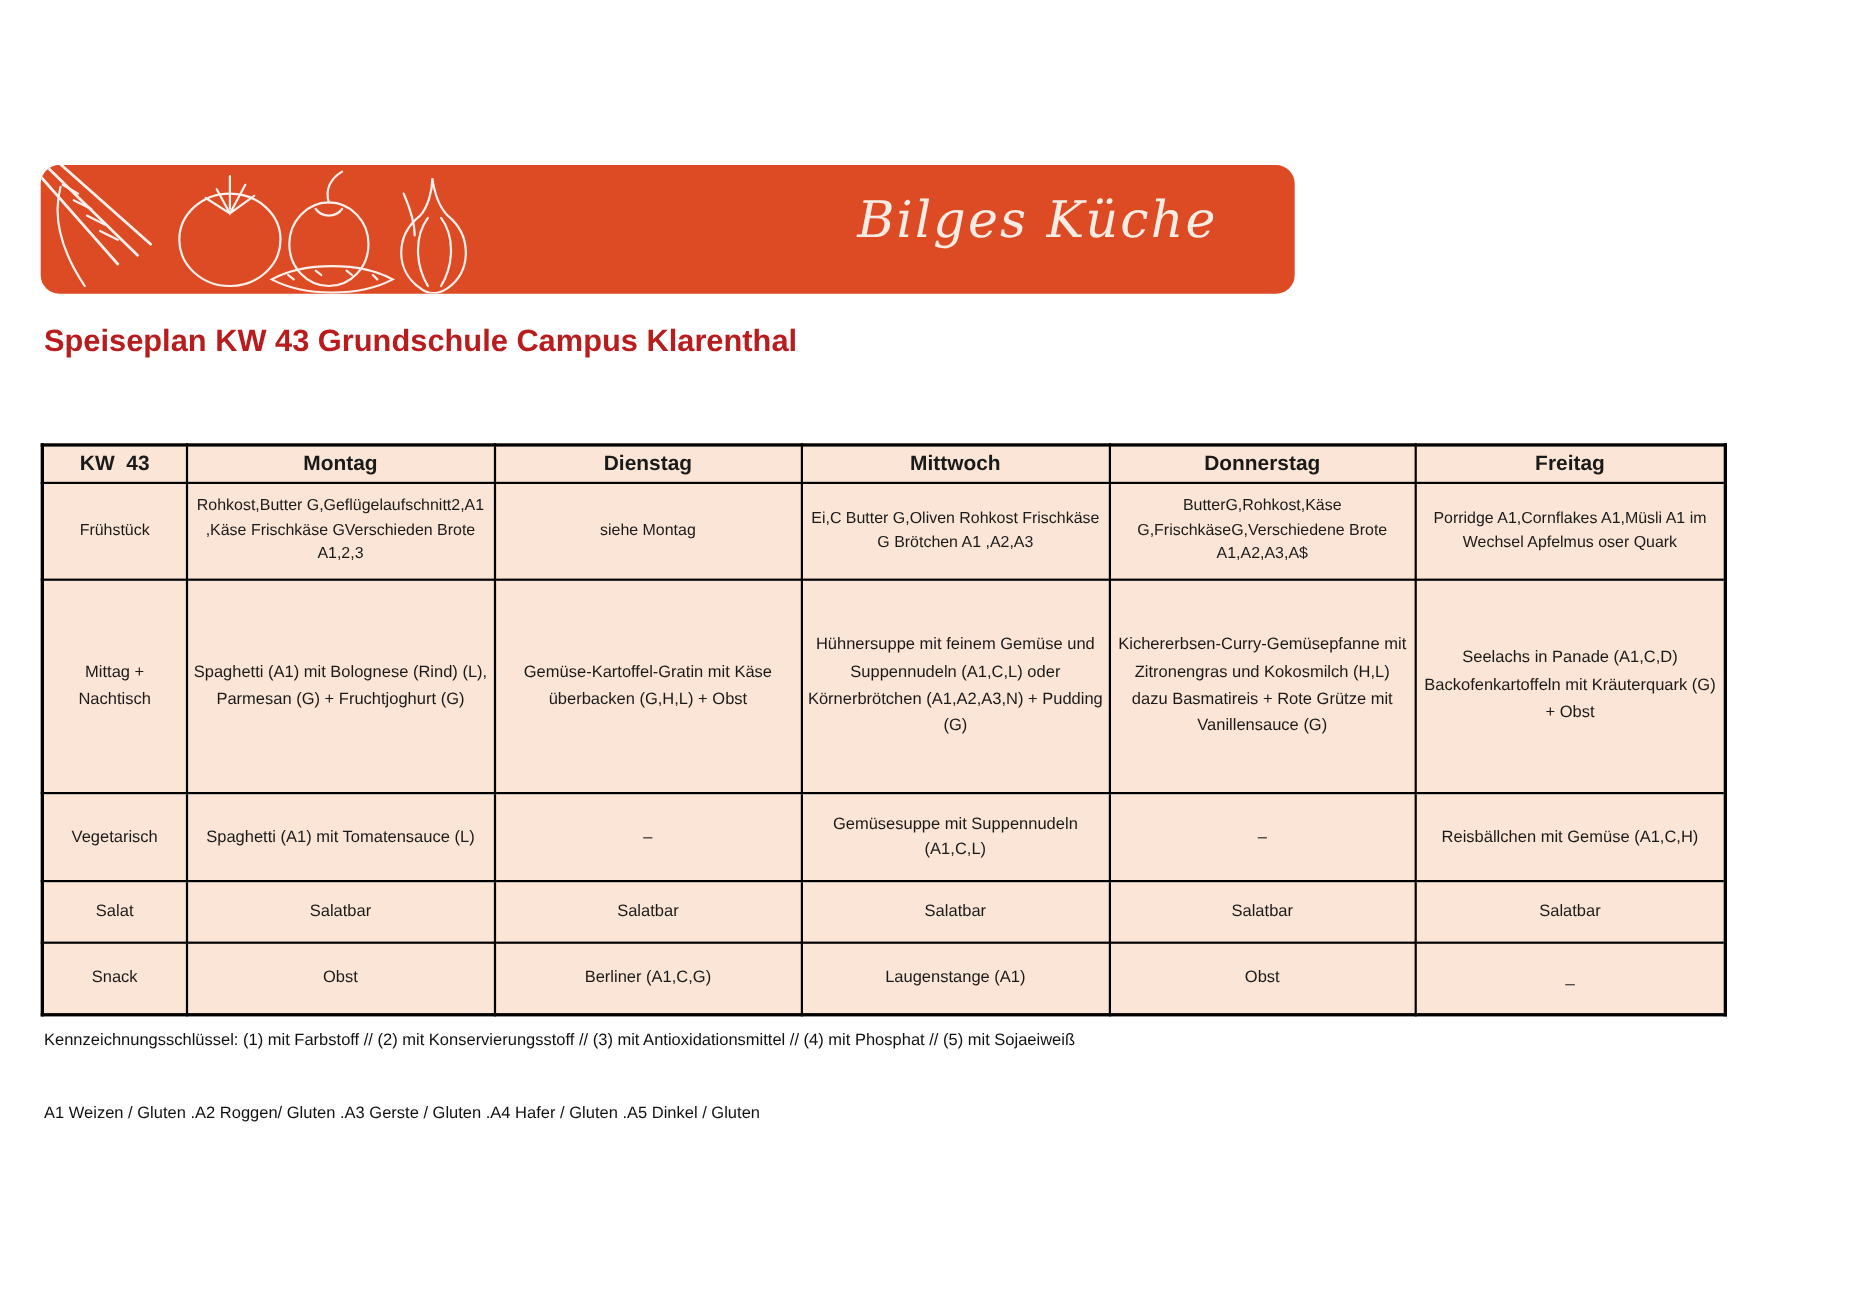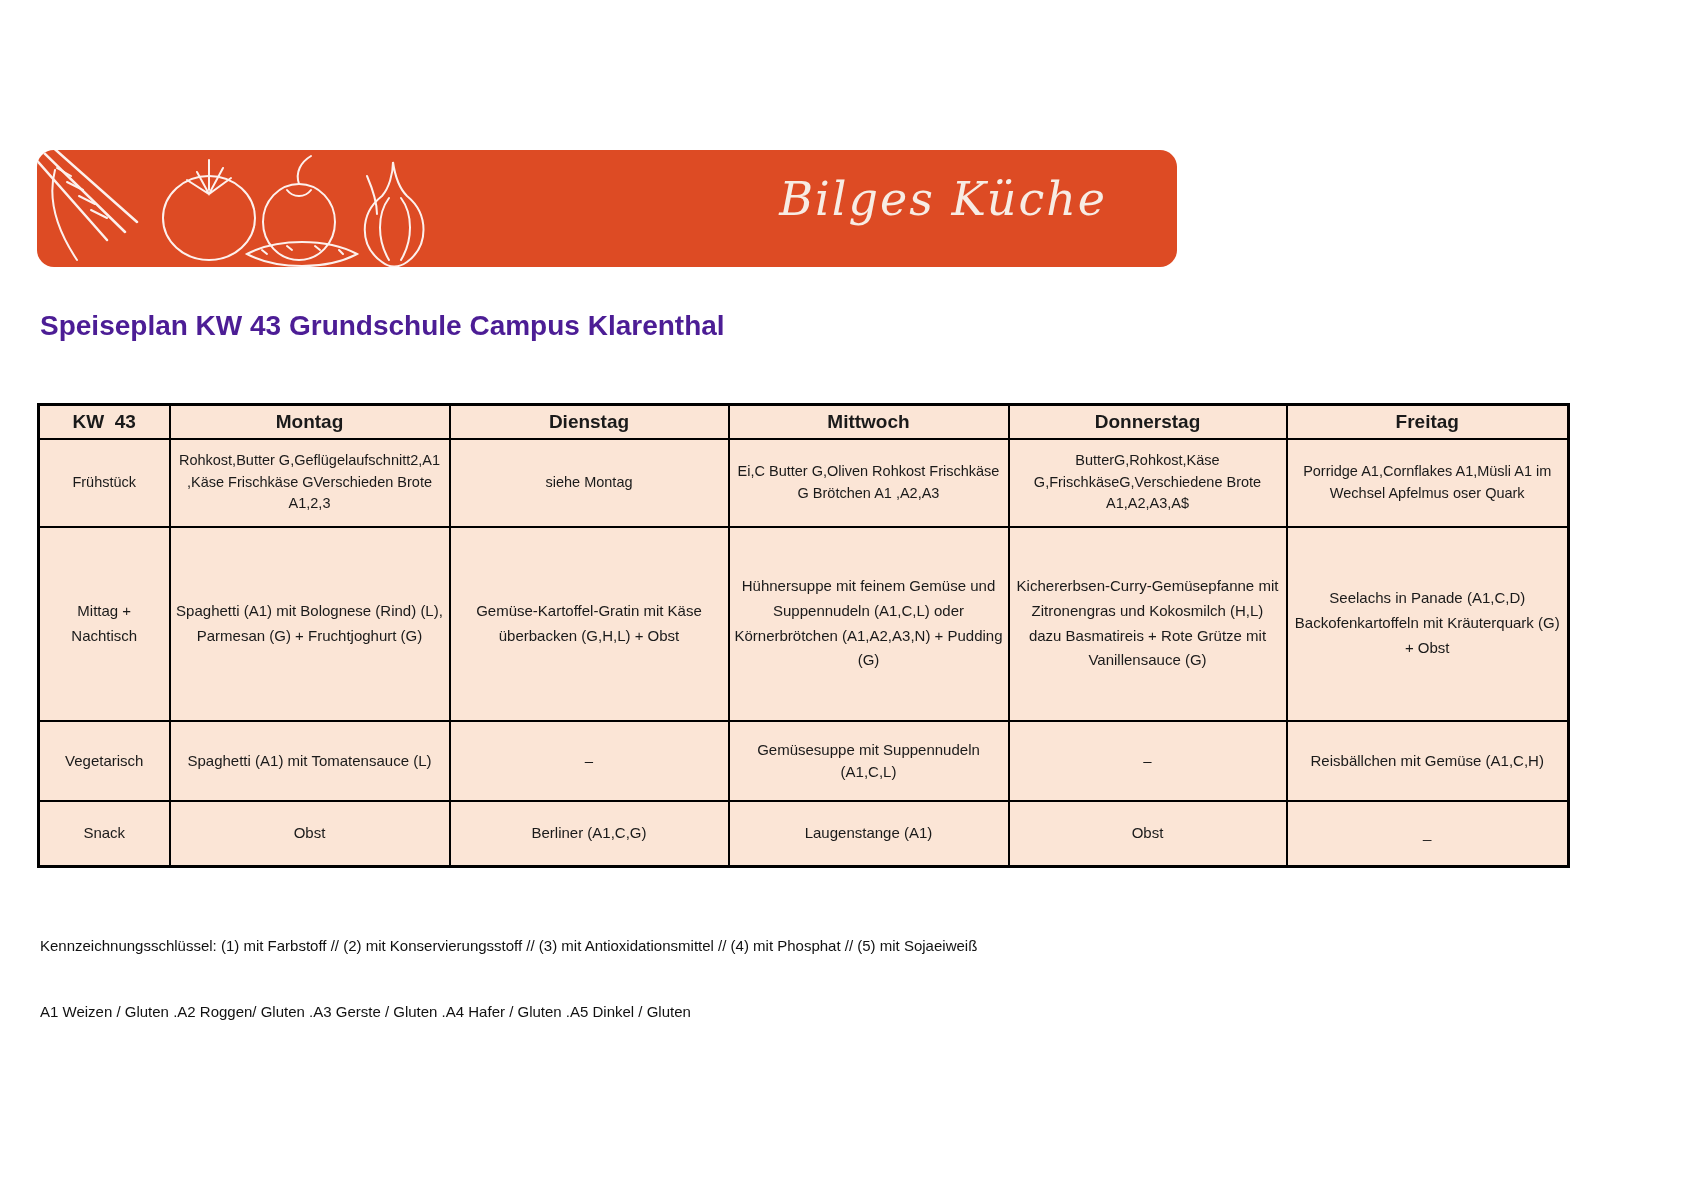--- a/index.html
+++ b/index.html
@@ -30,24 +30,24 @@
     font-style: italic;
     font-size: 46px;
     color: #f7ece4;
     letter-spacing: 2px;
     white-space: nowrap;
   }
 
   
   .page-title {
     position: absolute;
-    left: 40px; top: 310px;
+    left: 40px; top: 294px;
     font-size: 28px;
     font-weight: bold;
-    color: #4c1d95;
+    color: #b91c1c;
     letter-spacing: 0px;
   }
 
   
   .meal-table-wrap {
     position: absolute;
     left: 37px; top: 403px;
     width: 1530px;
   }
   table.meal-table {
@@ -166,20 +166,28 @@
         <td>Seelachs in Panade (A1,C,D) Backofenkartoffeln mit Kräuterquark (G) + Obst</td>
       </tr>
       <tr class="r-veg">
         <td class="row-label">Vegetarisch</td>
         <td>Spaghetti (A1) mit Tomatensauce (L)</td>
         <td>–</td>
         <td>Gemüsesuppe mit Suppennudeln (A1,C,L)</td>
         <td>–</td>
         <td>Reisbällchen mit Gemüse (A1,C,H)</td>
       </tr>
+      <tr class="r-salat">
+        <td class="row-label">Salat</td>
+        <td>Salatbar</td>
+        <td>Salatbar</td>
+        <td>Salatbar</td>
+        <td>Salatbar</td>
+        <td>Salatbar</td>
+      </tr>
       <tr class="r-snack">
         <td class="row-label">Snack</td>
         <td>Obst</td>
         <td>Berliner (A1,C,G)</td>
         <td>Laugenstange (A1)</td>
         <td>Obst</td>
         <td>_</td>
       </tr>
     </tbody>
       </table>

